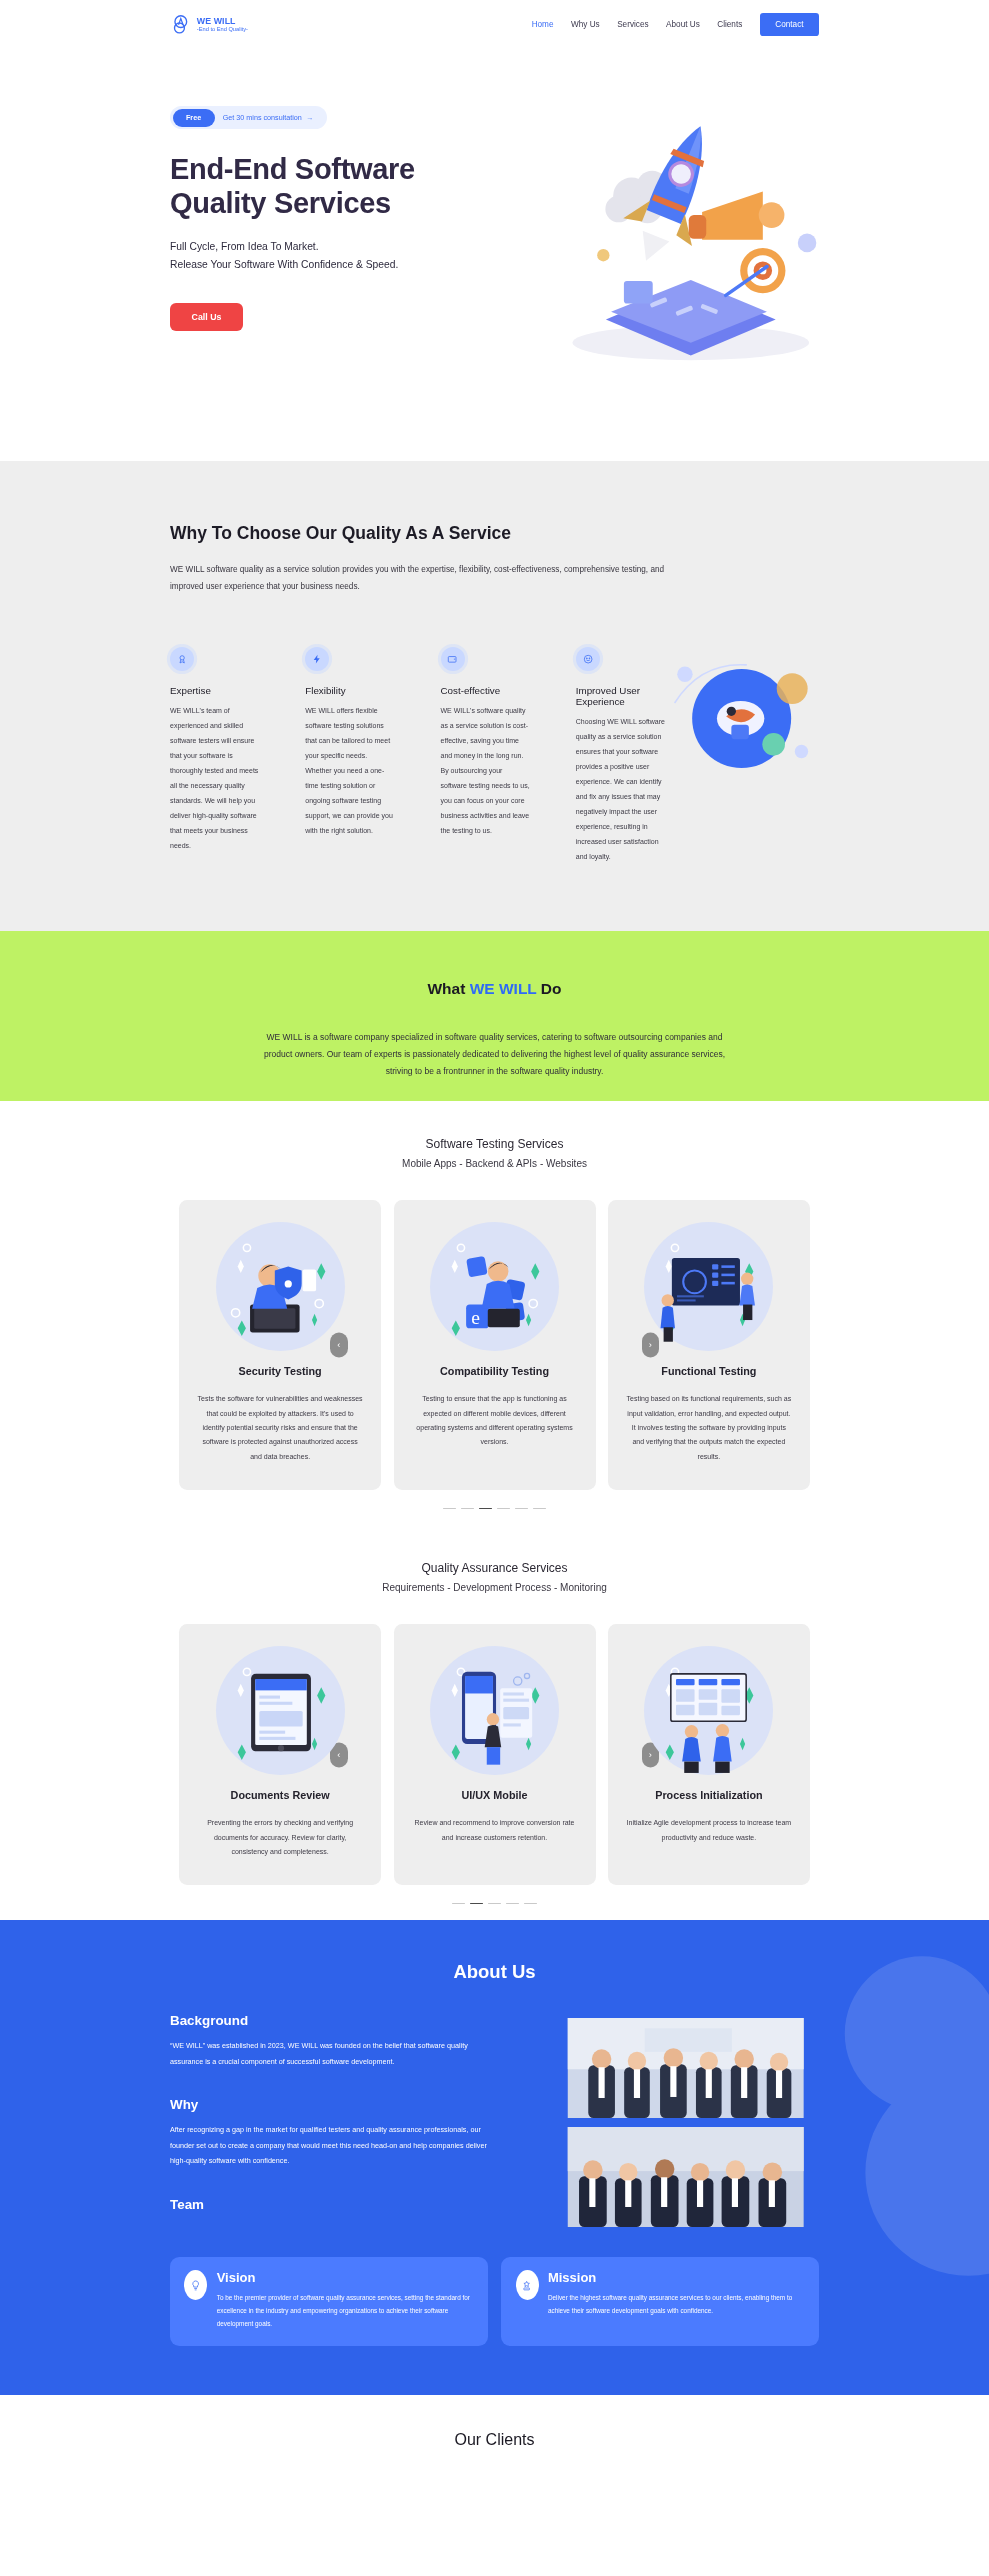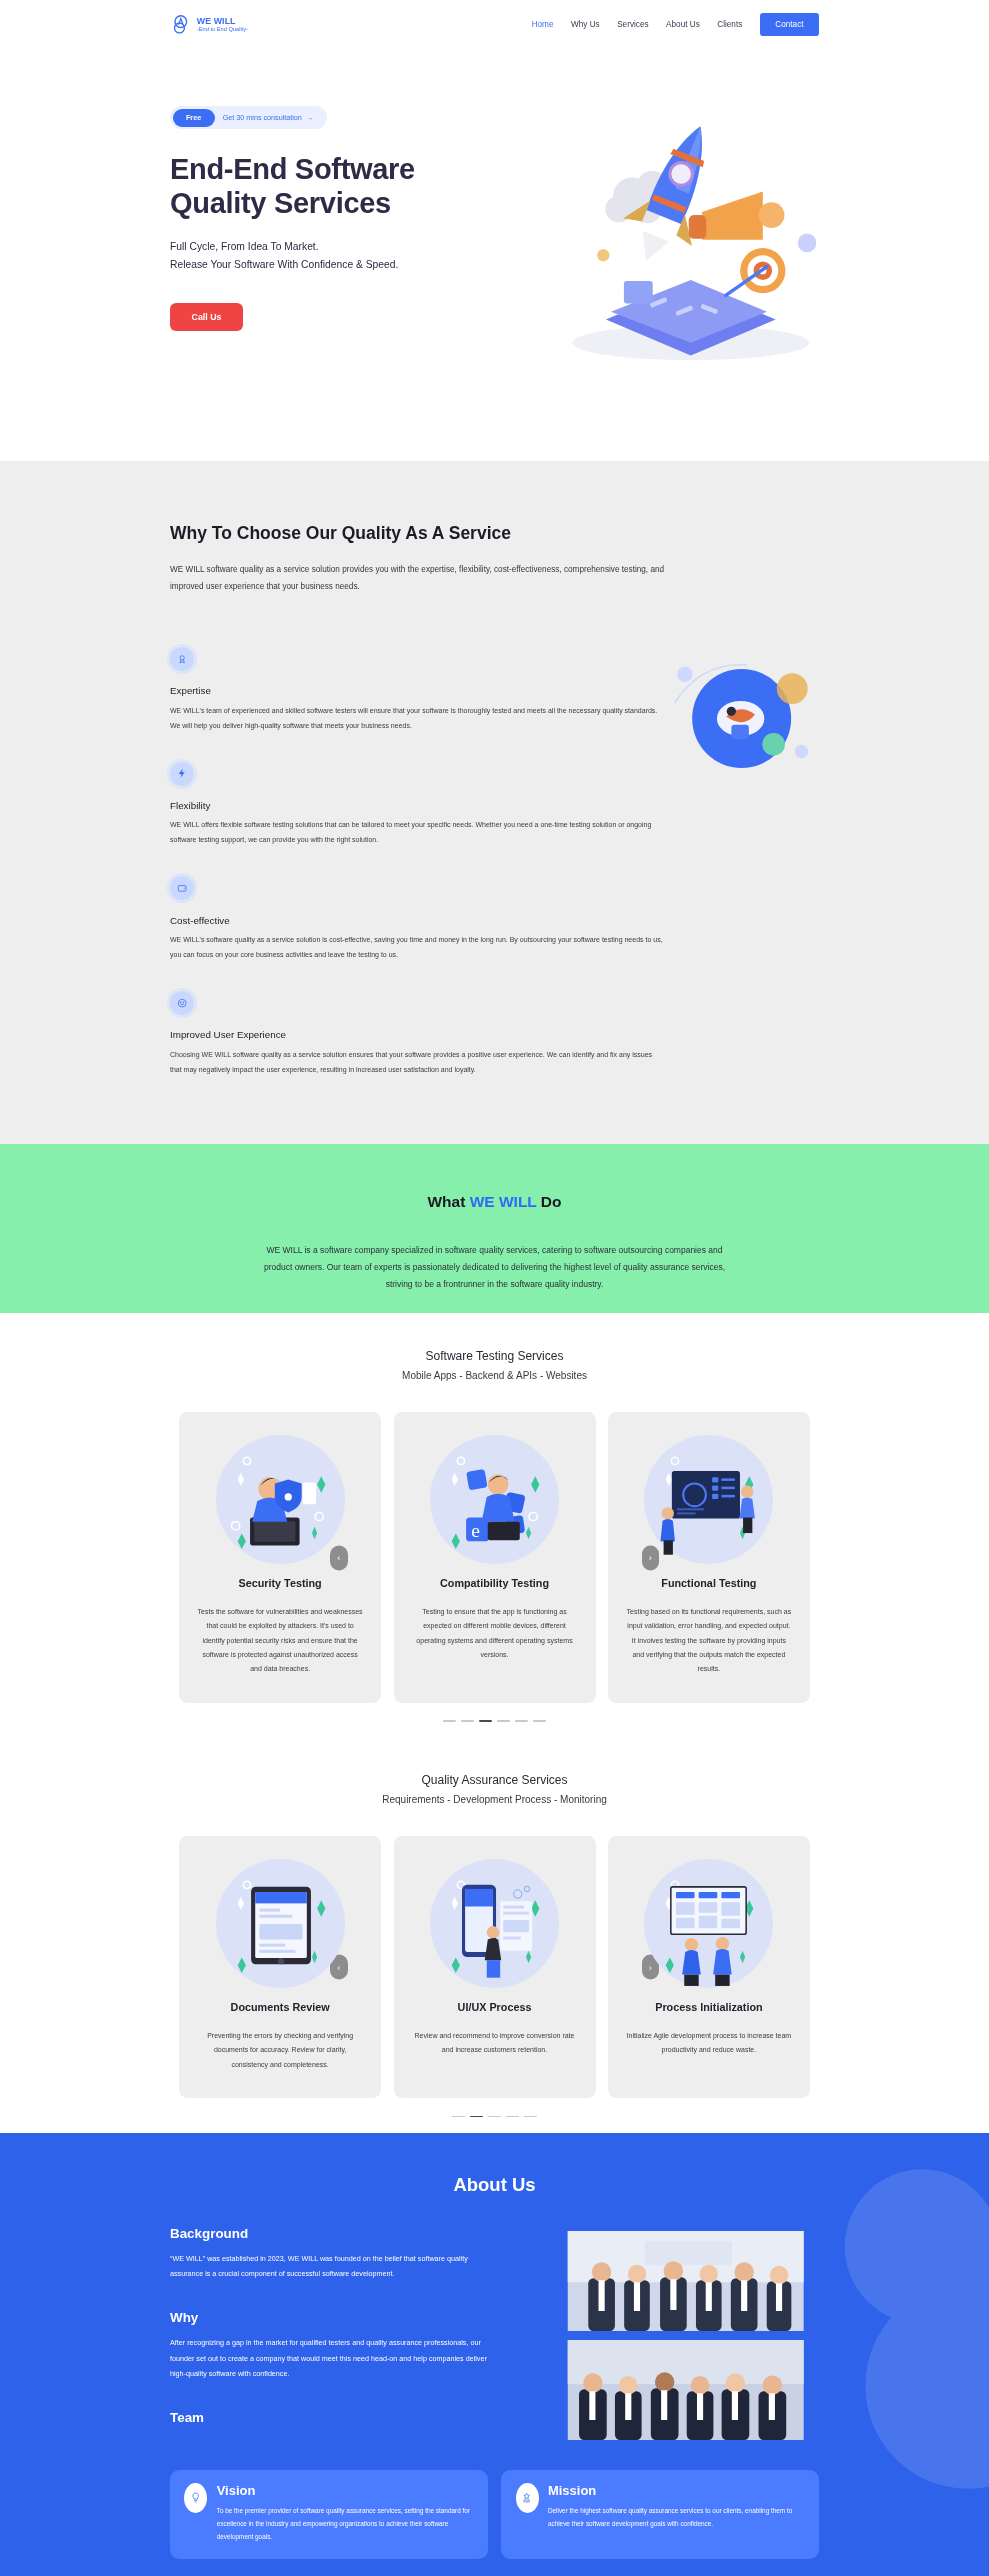--- a/index.html
+++ b/index.html
@@ -60,35 +60,35 @@
     margin-top: 30px; background: #ef4444; color: #fff; border: none;
     padding: 8.8px 21.6px; border-radius: 6px; font-size: 8.8px;
     font-family: inherit; cursor: pointer; font-weight: 600;
   }
   .hero-art { position: absolute; right: -20.6px; top: 36px; width: 319px; height: 289px; }
 
   
   section.why { background: #eeeeee; padding: 62px 0 67px; }
   h2.sec-title { font-size: 17.5px; font-weight: 700; color: #1d1b26; }
   .why-lead { margin-top: 16.5px; font-size: 8.2px; line-height: 2.1; color: #38353f; max-width: 515px; }
-  .why-grid { margin-top: 52px; display: grid; grid-template-columns: 1fr; gap: 29px 46px; max-width: 495px; }
+  .why-grid { margin-top: 52px; display: grid; grid-template-columns: 1fr 1fr 1fr 1fr; gap: 29px 46px; max-width: 495px; }
   .why-card { }
   .why-ico {
     width: 24px; height: 24px; border-radius: 50%;
     background: #c9d8ff; display:flex; align-items:center; justify-content:center;
     box-shadow: 0 0 0 3.1px rgba(201,216,255,.42);
     margin-bottom: 14.4px;
   }
   .why-ico svg { width: 10.3px; height: 10.3px; }
   .why-card h3 { font-size: 9.8px; font-weight: 500; color: #24222c; margin-bottom: 6.2px; }
   .why-card p { font-size: 7px; line-height: 2.15; color: #3c3a45; }
   .why-deco { position: absolute; right: 0; top: 118px; width: 165px; height: 155px; }
 
   
-  section.whatwe { background:#86efac; padding: 49px 0 20.6px; text-align: center; }
+  section.whatwe { background:#bef264; padding: 49px 0 20.6px; text-align: center; }
   h2.whatwe-title { font-size: 15.5px; font-weight: 700; color: #1b1923; }
   h2.whatwe-title .hl { color: #2f6bf6; }
   .whatwe-body { margin: 31px auto 0; max-width: 464px; font-size: 8.5px; line-height: 2.0; color: #2f2d38; }
 
   
   section.svc { background:#fff; padding: 36px 0 15.5px; }
   .svc-head { text-align:center; }
   .svc-head h3 { font-size: 12px; font-weight: 500; color: #2b2833; }
   .svc-head .sub { margin-top: 7.2px; font-size: 10px; color: #3a3742; }
   .svc-row { position: relative; margin-top: 31px; display: flex; justify-content: center; gap: 12.4px; }
@@ -478,21 +478,21 @@
               </g>
               <g>
                 <circle cx="122" cy="142" r="12" fill="#f0b98c"></circle>
                 <path d="M112 156 q10 -6 20 0 l6 40 -32 0z" fill="#2b2b38"></path>
                 <rect x="110" y="196" width="26" height="34" fill="#3b6df5"></rect>
               </g>
               <circle cx="170" cy="68" r="8" fill="none" stroke="#9fb6ef" stroke-width="2.5"></circle>
               <circle cx="188" cy="58" r="5" fill="none" stroke="#9fb6ef" stroke-width="2.5"></circle>
             </svg>
           </div>
-          <h4>UI/UX Process</h4>
+          <h4>UI/UX Mobile</h4>
           <p>Review and recommend to improve conversion rate and increase customers retention.</p>
         </div>
 
         <div class="svc-card">
           <div class="svc-illus">
             <svg viewBox="0 0 250 250" style="width:100%;height:100%">
               <circle cx="60" cy="50" r="7" fill="none" stroke="#fff" stroke-width="3"></circle>
               <path d="M42 86 l6 -13 6 13 -6 13z" fill="#fff"></path>
               <path d="M196 96 l8 -16 8 16 -8 16z" fill="#3cc79a"></path>
               <path d="M42 206 l8 -15 8 15 -8 15z" fill="#3cc79a"></path>

